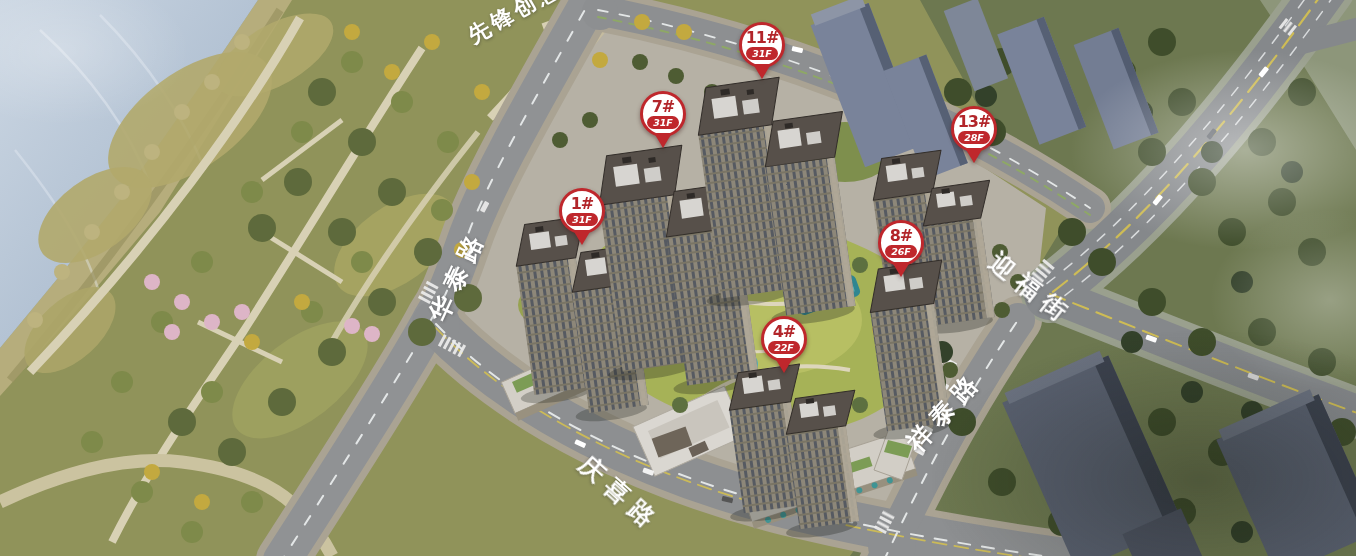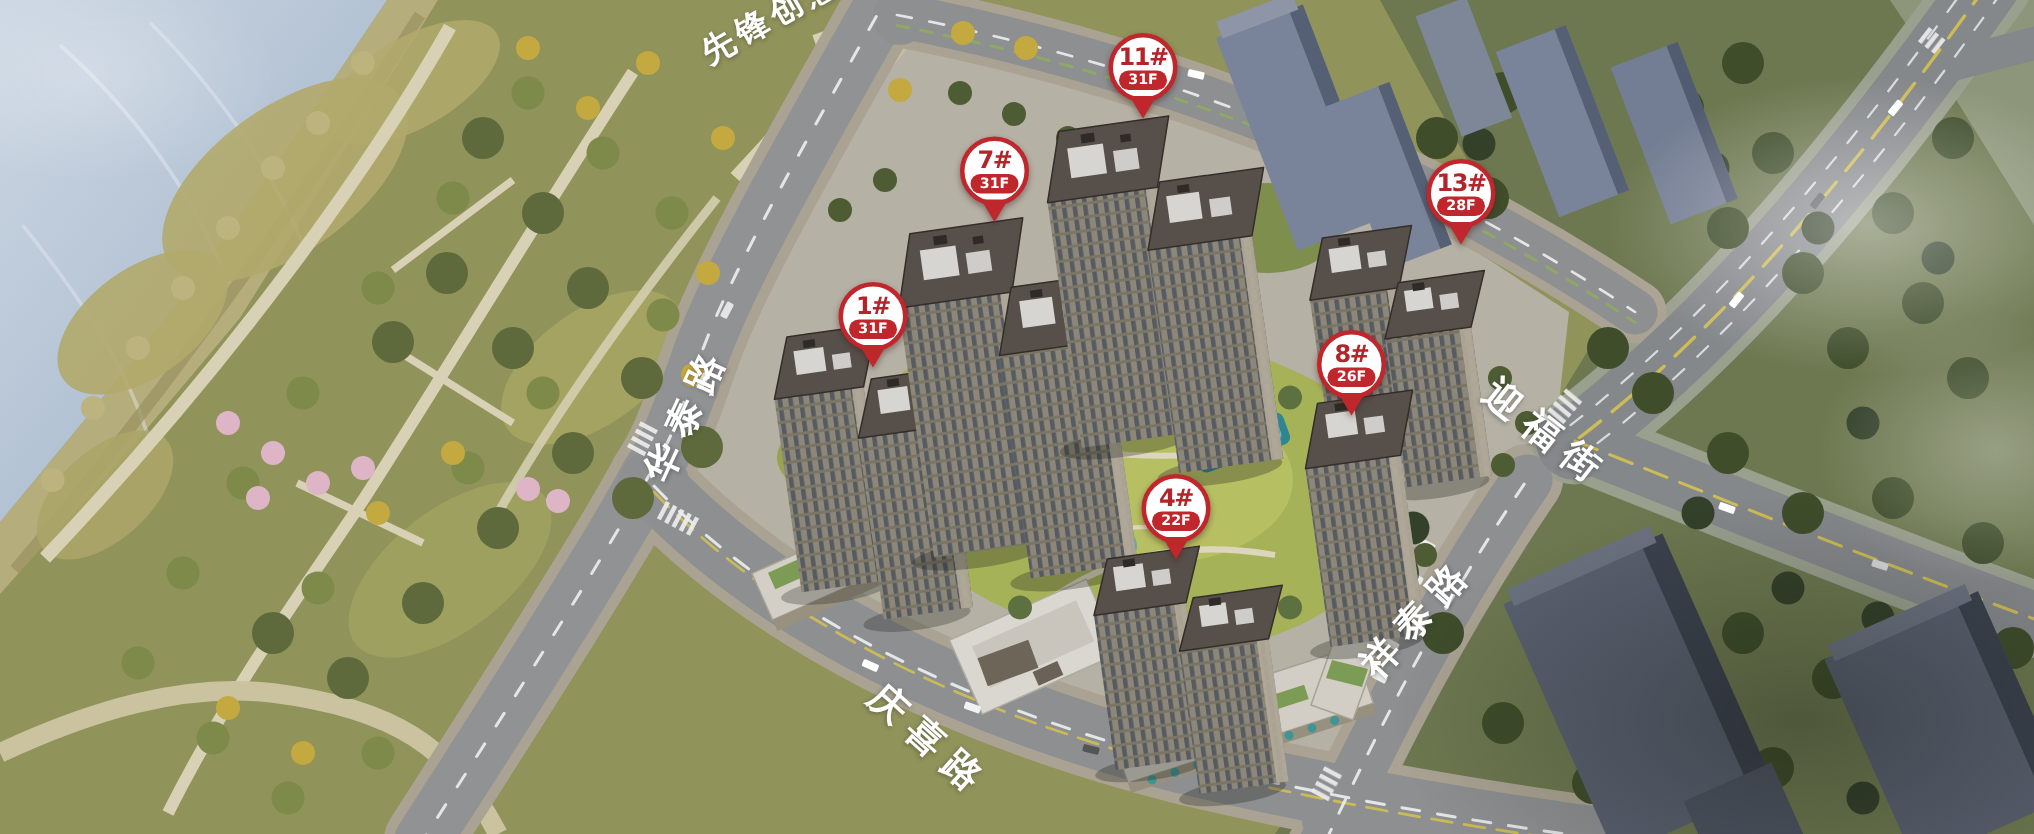--- a/index.html
+++ b/index.html
@@ -16,21 +16,21 @@
     filter:drop-shadow(0 2px 2px rgba(60,25,25,.45));
   }
   .pin-circle{
     box-sizing:border-box;width:46px;height:46px;border-radius:50%;
     background:#ffffff;border:3px solid #bf272c;
     display:flex;flex-direction:column;align-items:center;justify-content:center;
   }
   .pin-label{color:#b2252a;font-weight:bold;font-size:16px;line-height:1;letter-spacing:-1px;}
   .pin-floors{
     margin-top:1px;background:#bf272c;color:#fff;font-size:9.5px;font-weight:bold;
-    line-height:1;padding:2px 6px;border-radius:8px;letter-spacing:0;
+    line-height:1;padding:2px 6px;border-radius:8px;letter-spacing:0;font-style:italic;
   }
   .pin-tail{
     width:0;height:0;margin-top:-4px;
     border-left:9px solid transparent;border-right:9px solid transparent;
     border-top:15px solid #bf272c;
   }
   
   .road-label{
     position:absolute;color:#ffffff;font-weight:bold;font-size:25px;letter-spacing:8px;
     white-space:nowrap;transform-origin:0 50%;z-index:4;line-height:26px;

